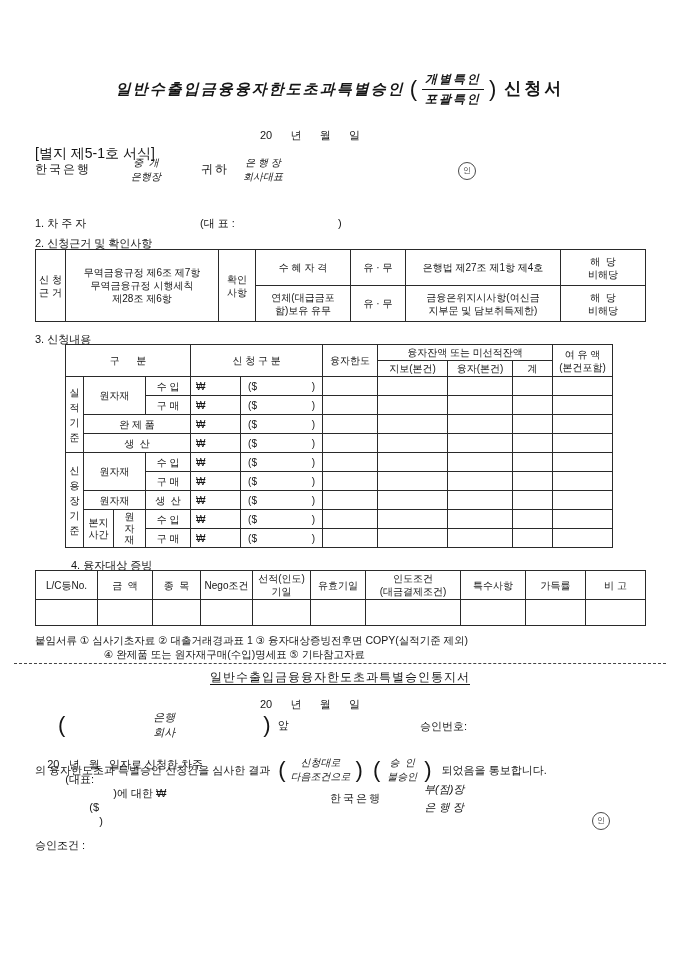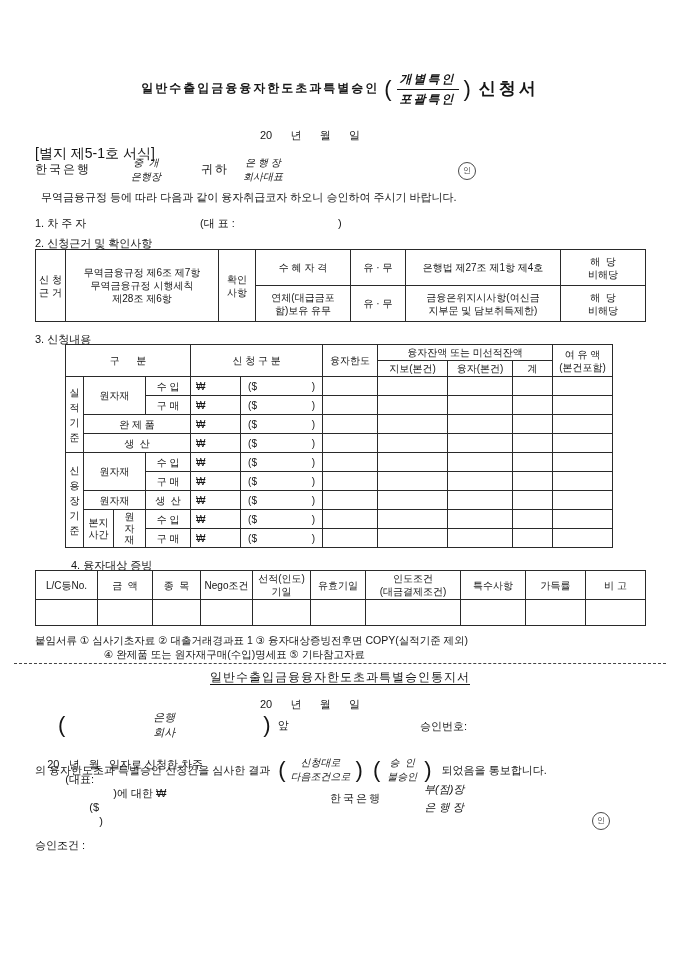--- a/index.html
+++ b/index.html
@@ -4,21 +4,21 @@
 <style>
   html,body{margin:0;padding:0;background:#fff;}
   .page{position:relative;width:680px;height:962px;background:#fff;color:#151515;
         font-family:"Liberation Sans","DejaVu Sans",sans-serif;font-size:11px;line-height:1.3;overflow:hidden;}
   .abs{position:absolute;}
   .ws{white-space:pre;}
   .stack{display:inline-flex;flex-direction:column;align-items:center;text-align:center;line-height:1.4;font-style:italic;}
   .frac-top{border-bottom:1px solid #151515;padding:0 3px 1px;}
   
   .title-row{top:70px;left:0;right:0;display:flex;justify-content:center;align-items:center;gap:5px;}
-  .title-main{font-size:12px;font-weight:bold;letter-spacing:2px;white-space:pre;}
+  .title-main{font-size:15px;font-weight:bold;letter-spacing:2px;white-space:pre;font-style:italic;}
   .title-suffix{font-size:17px;font-weight:bold;letter-spacing:3px;margin-left:3px;white-space:pre;}
   .big-paren{font-size:22px;line-height:1;}
   .title-opt{font-size:12px;font-weight:bold;letter-spacing:2px;line-height:1.5;}
   
   .seal{position:absolute;width:16px;height:16px;border:1.5px solid #4a4a4a;border-radius:50%;
         display:flex;align-items:center;justify-content:center;font-size:8px;color:#4a4a4a;}
   
   table{border-collapse:collapse;table-layout:fixed;position:absolute;}
   td,th{border:1px solid #2a2a2a;font-weight:normal;text-align:center;vertical-align:middle;
         white-space:pre;font-size:10px;padding:1px 2px;overflow:hidden;line-height:1.3;}
@@ -66,21 +66,20 @@
     <span style="font-size:12px;letter-spacing:2px;margin-left:40px;">귀하</span>
     <span class="stack ws" style="font-size:10px;margin-left:14px;">
       <span class="ws">은 행 장</span>
       <span class="ws">회사대표</span>
     </span>
   </div>
   <div class="seal" style="top:162px;left:458px;">
     <span>인</span>
   </div>
 
-  <div class="abs" style="top:190px;left:41px;">무역금융규정 등에 따라 다음과 같이 융자취급코자 하오니 승인하여 주시기 바랍니다.</div>
 
   <div class="abs ws" style="top:216px;left:35px;">1. 차 주 자</div>
   <div class="abs ws" style="top:216px;left:200px;">(대 표 :</div>
   <div class="abs" style="top:216px;left:338px;">)</div>
 
   <div class="abs" style="top:236px;left:35px;">2. 신청근거 및 확인사항</div>
   <table class="t2">
     <colgroup>
       <col style="width:30px">
         <col style="width:153px">

